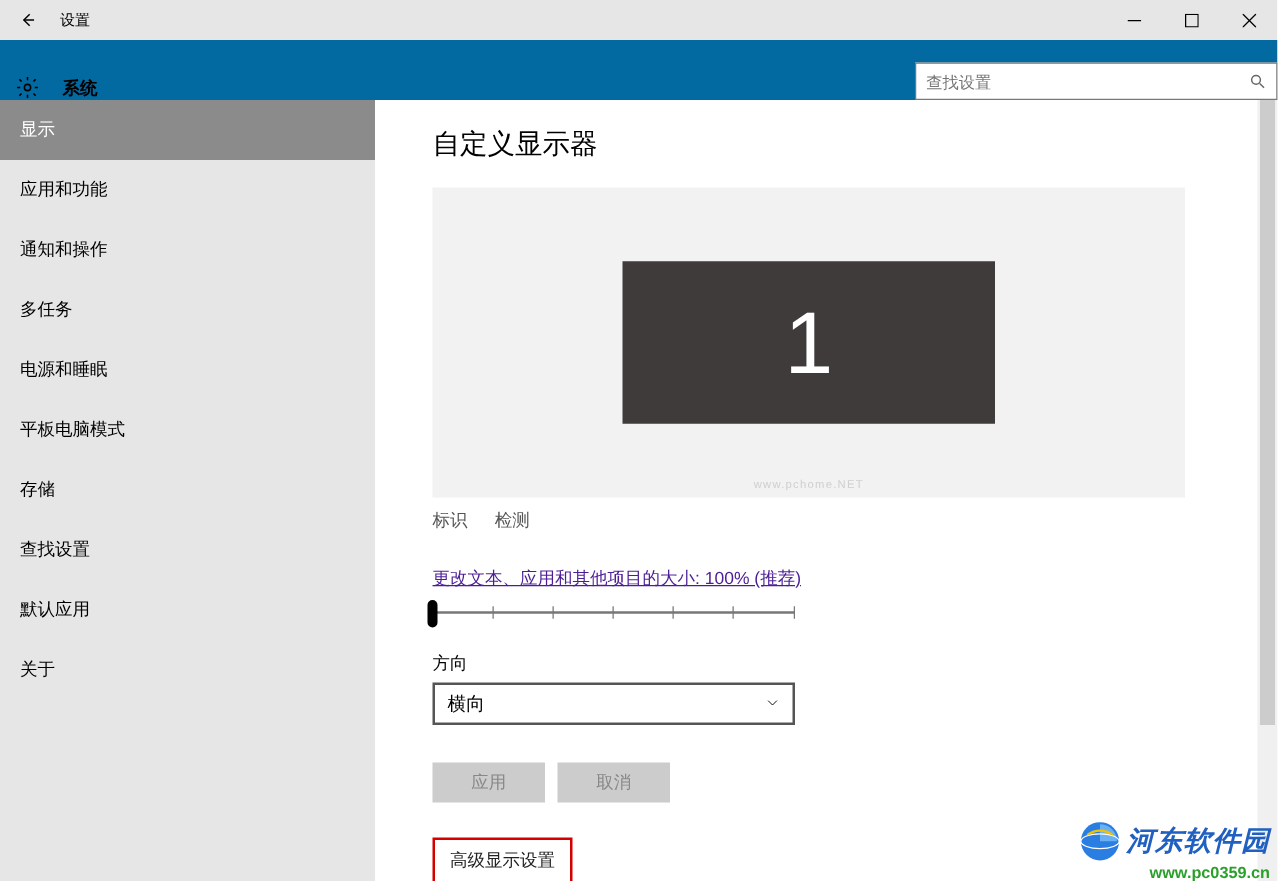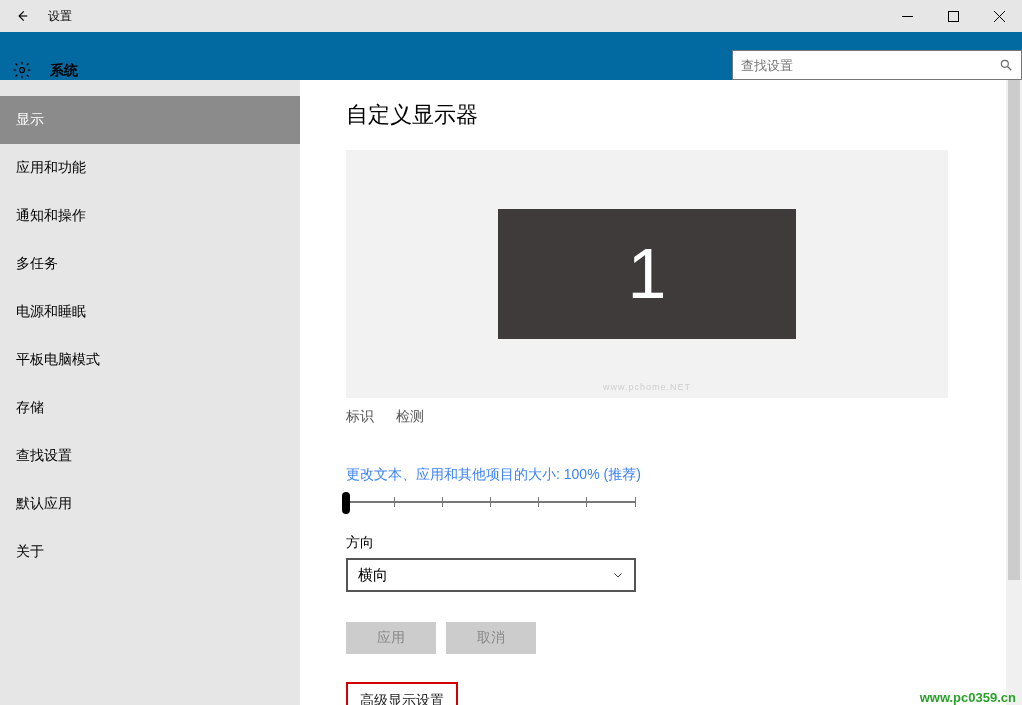--- a/index.html
+++ b/index.html
@@ -23,34 +23,34 @@
   .header .search { width:290px; height:30px; border:1px solid #777; background:#fff; display:flex; align-items:center;gap:20px; }
   .header .search input { flex:1; border:none; outline:none; font-size:13px; padding:0 8px; background:transparent; }
   .header .search .sicon { width:30px; display:flex; align-items:center; justify-content:center; }
   .header .search .sicon svg { width:14px; height:14px; }
 
   
   .body { display:flex; height: calc(705px - 80px); }
 
   .sidebar { width: 300px; background:#e6e6e6; padding-top:0; }
   .sidebar .item { height:48px; display:flex; align-items:center; padding-left:16px; font-size:14px; color:#000; }
-  .sidebar .item.active { background:#8b8b8b; color:#fff;margin-top:16px; }
+  .sidebar .item.active { background:#8b8b8b; color:#fff; }
 
   .content { flex:1; background:#fff; padding: 20px 26px 0 46px; position:relative; overflow:hidden; }
   .content h1 { font-size:22px; font-weight:400; margin-bottom:20px; }
 
   .display-preview { width:602px; height:248px; background:#f2f2f2; display:flex; align-items:center; justify-content:center; position:relative; }
   .display-preview .monitor { width:298px; height:130px; background:#3f3b3b; display:flex; align-items:center; justify-content:center; }
   .display-preview .monitor span { color:#fff; font-size:70px; font-weight:200; }
   .display-preview .wm { position:absolute; bottom:6px; left:0; right:0; text-align:center; color:#cfcfcf; font-size:9px; letter-spacing:1px; }
 
   .link-row { margin-top:10px; font-size:14px; }
   .link-row span { margin-right:18px; color:#555; }
 
-  .scale-label { margin-top:40px; font-size:14px; color:#3b82f6; }
+  .scale-label { margin-top:28px; font-size:14px; color:#4c1d95;text-decoration:underline; }
   .slider { margin-top:8px; width:290px; position:relative; height:20px; }
   .slider .track { position:absolute; top:9px; left:0; right:0; height:2px; background:#777; }
   .slider .tick { position:absolute; top:5px; width:1px; height:10px; background:#777; }
   .slider .tick.t0 { left:0; }
   .slider .tick.t1 { left:48px; }
   .slider .tick.t2 { left:96px; }
   .slider .tick.t3 { left:144px; }
   .slider .tick.t4 { left:192px; }
   .slider .tick.t5 { left:240px; }
   .slider .tick.t6 { left:289px; }
@@ -204,14 +204,23 @@
 
     <div class="adv-link">高级显示设置</div>
   </div>
 </div>
 
 <div class="scrollbar">
   <div class="thumb"></div>
 </div>
 
 <div class="watermark">
+  <div class="row1">
+    <svg class="logo" viewBox="0 0 40 40">
+      <circle cx="20" cy="20" r="18" fill="#2a7de1"></circle>
+      <path d="M20 4 A16 16 0 0 1 36 20 L20 20 Z" fill="#6ab0f3"></path>
+      <ellipse cx="20" cy="20" rx="18" ry="7" fill="none" stroke="#fff" stroke-width="1.2"></ellipse>
+      <path d="M8 14 Q20 6 32 14" fill="none" stroke="#f2c200" stroke-width="2"></path>
+    </svg>
+    <span class="cn">河东软件园</span>
+  </div>
   <div class="url">www.pc0359.cn</div>
 </div>
 
 </body></html>

